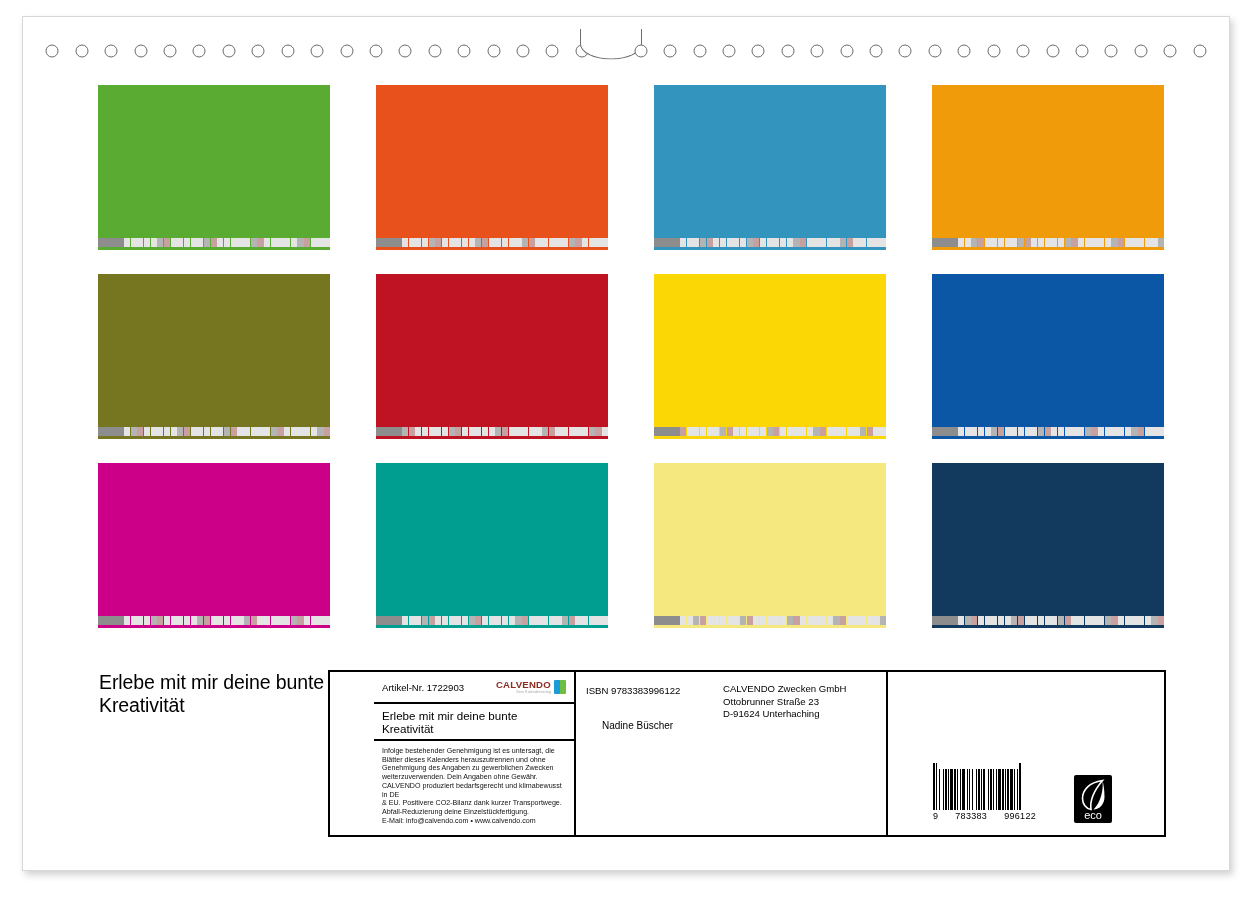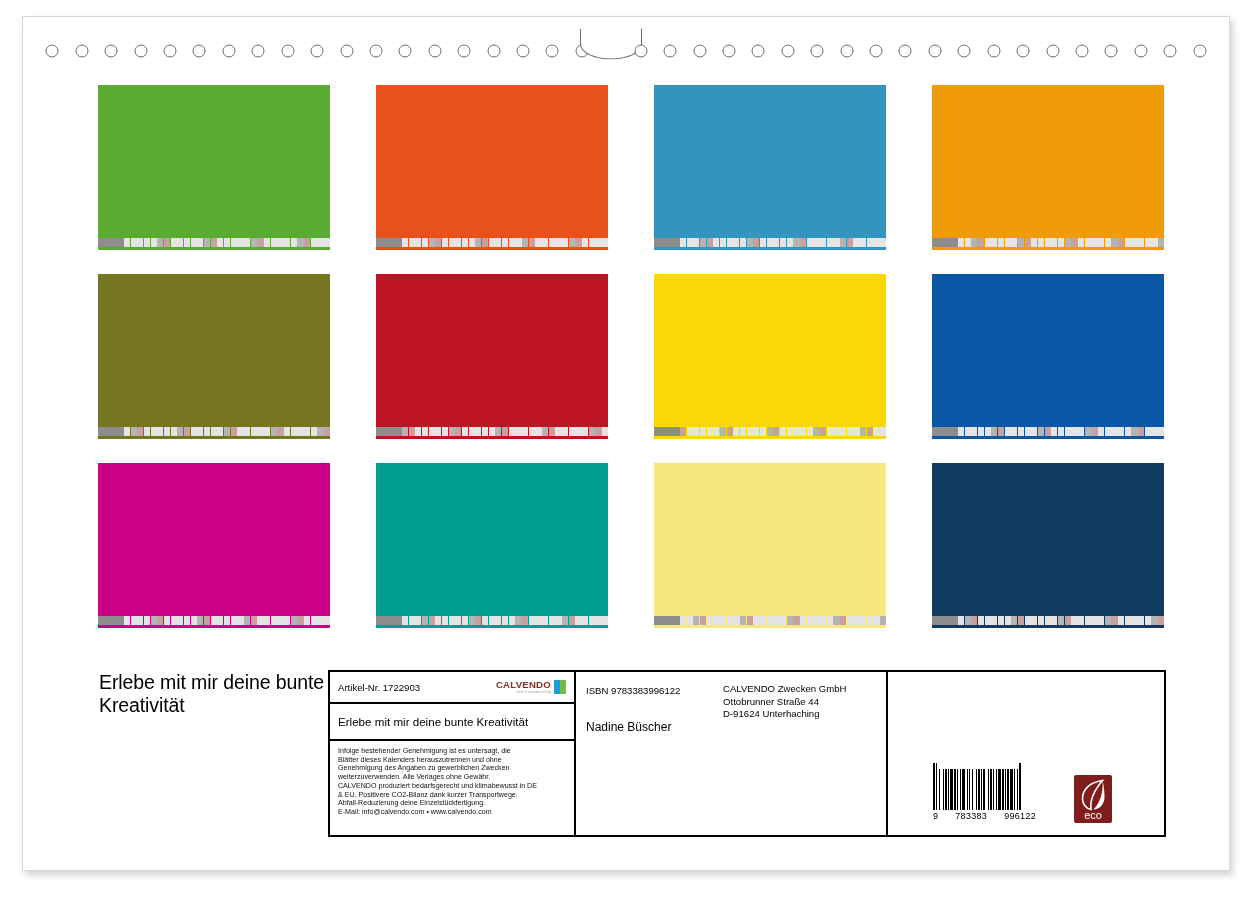--- a/index.html
+++ b/index.html
@@ -93,21 +93,21 @@
     left:305px;top:653px;
     width:838px;height:167px;
     border:2px solid #000000;
     box-sizing:border-box;
     display:flex;
   }
   .col-left{
     width:246px;
     border-right:2px solid #000000;
     box-sizing:border-box;
-    display:flex;flex-direction:column;
+    display:flex;flex-direction:column;padding-left:44px;
   }
   .cell-artikel{
     height:32px;
     border-bottom:2px solid #000000;
     box-sizing:border-box;
     display:flex;align-items:center;
     padding:0 8px;
     justify-content:space-between;
   }
   .artikel-text{font-size:9.6px;color:#000;}
@@ -160,22 +160,22 @@
     border-right:2px solid #000000;
     box-sizing:border-box;
     position:relative;
     padding:12px 10px;
   }
   .isbn{
     position:absolute;left:10px;top:13px;
     font-size:9.6px;color:#000;
   }
   .author{
-    position:absolute;left:10px;top:48px;
-    font-size:12px;color:#000;
+    position:absolute;left:26px;top:48px;
+    font-size:10px;color:#000;
   }
   .publisher{
     position:absolute;left:147px;top:11px;
     font-size:9.6px;line-height:12.5px;color:#000;
   }
   .col-right{
     flex:1;
     position:relative;
   }
   .barcode-wrap{
@@ -194,21 +194,21 @@
     font-size:9px;
     font-family:"Liberation Sans", sans-serif;
     letter-spacing:0.3px;
     color:#000;
     display:flex;justify-content:space-between;
     padding-right:2px;
   }
   .eco{
     position:absolute;right:52px;bottom:12px;
     width:38px;height:48px;
-    background:#7f1d1d;
+    background:#000000;
     border-radius:2px;
     overflow:hidden;
   }
   .eco .leaf{
     position:absolute;left:7px;top:4px;
     width:25px;height:32px;
   }
   .eco .eco-txt{
     position:absolute;left:0;bottom:2px;width:100%;
     text-align:center;
@@ -743,34 +743,34 @@
       </div>
 
       <div class="cell-title">
         <span>Erlebe mit mir deine bunte Kreativität</span>
       </div>
 
       <div class="cell-legal" id="legal">
           <div>Infolge bestehender Genehmigung ist es untersagt, die</div>
           <div>Blätter dieses Kalenders herauszutrennen und ohne</div>
           <div>Genehmigung des Angaben zu gewerblichen Zwecken</div>
-          <div>weiterzuverwenden. Alle Verlages ohne Gewähr.</div>
+          <div>weiterzuverwenden. Dein Angaben ohne Gewähr.</div>
           <div>CALVENDO produziert bedarfsgerecht und klimabewusst in DE</div>
           <div>&amp; EU. Positivere CO2-Bilanz dank kurzer Transportwege.</div>
           <div>Abfall-Reduzierung deine Einzelstückfertigung.</div>
           <div>E-Mail: info@calvendo.com • www.calvendo.com</div>
         </div>
     </div>
 
     <div class="col-mid">
       <div class="isbn">ISBN 9783383996122</div>
       <div class="author">Nadine Büscher</div>
       <div class="publisher" id="publisher">
           <div>CALVENDO Zwecken GmbH</div>
-          <div>Ottobrunner Straße 44</div>
+          <div>Ottobrunner Straße 23</div>
           <div>D-91624 Unterhaching</div>
         </div>
     </div>
 
     <div class="col-right">
       <div class="barcode-wrap">
         <div class="bars" id="bars">
             <span style="width: 2px;"></span>
             <span class="w" style="width: 1px;"></span>
             <span style="width: 1px;"></span>

